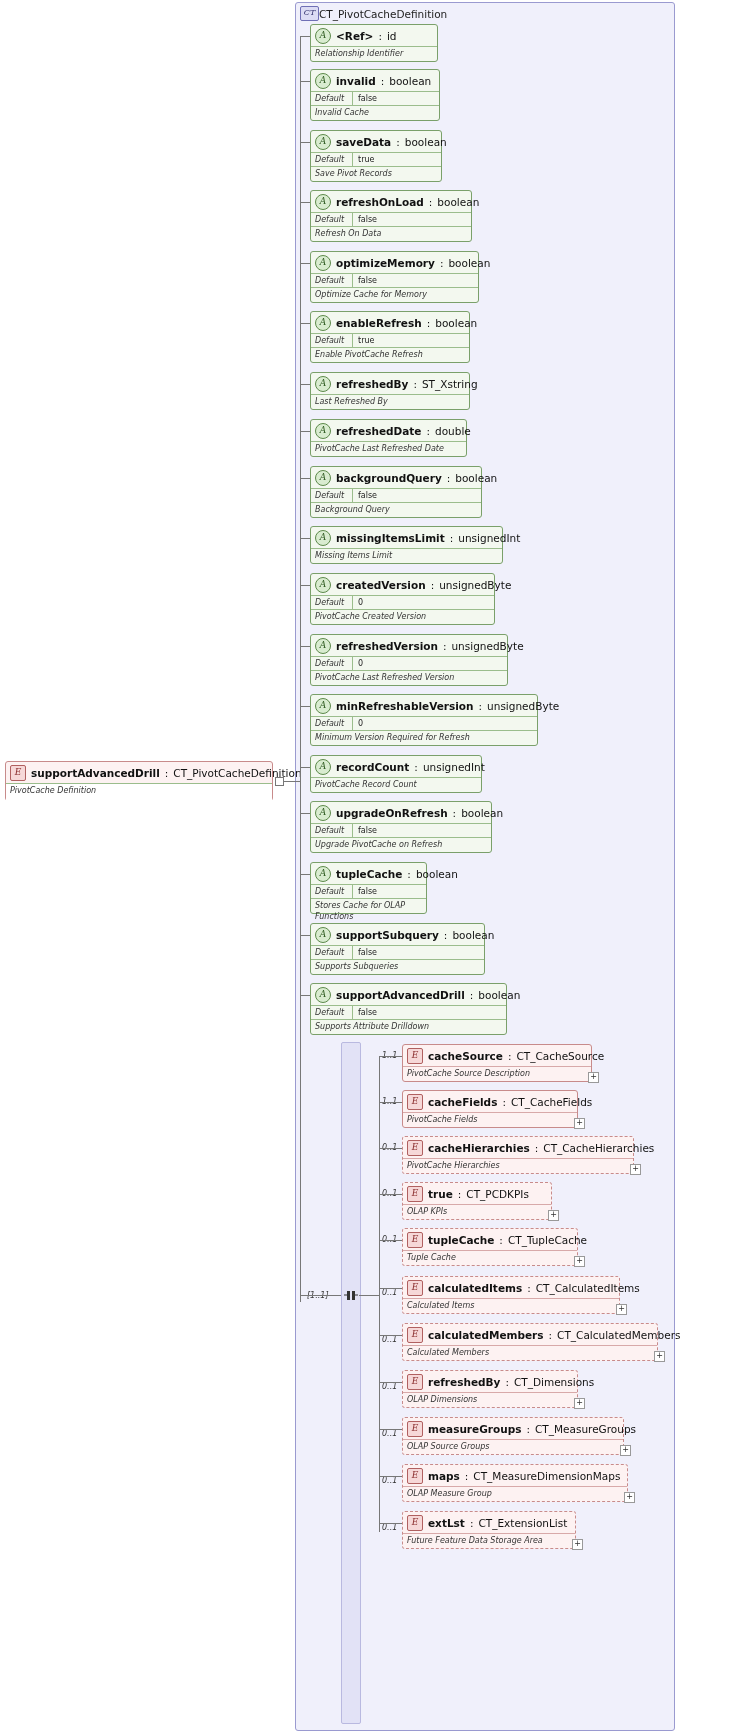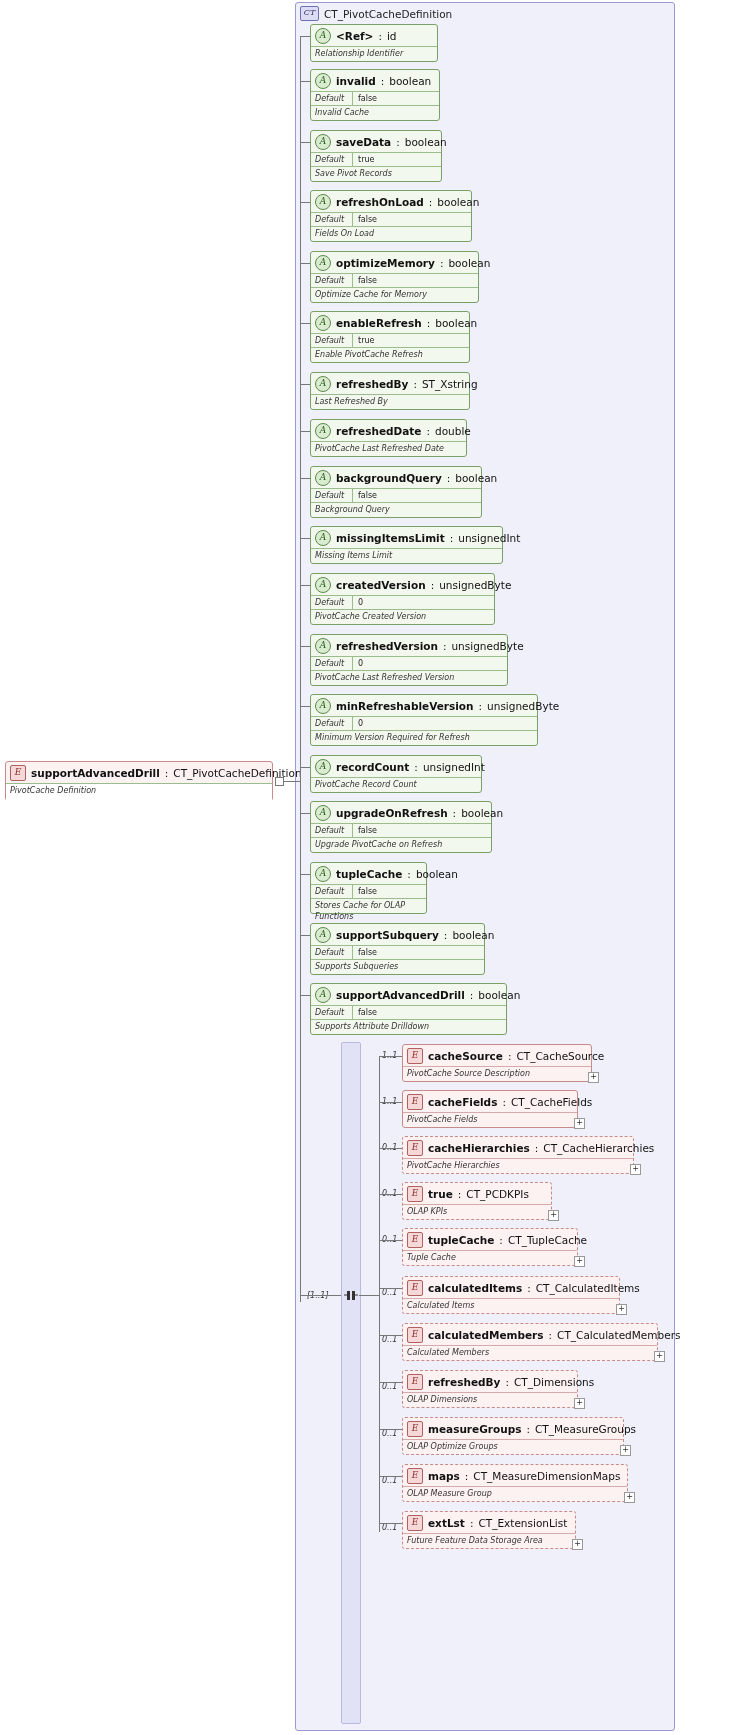--- a/index.html
+++ b/index.html
@@ -74,21 +74,21 @@
   .plus{
     position:absolute;width:9px;height:9px;border:1px solid #999;background:#fff;
     font-size:8px;line-height:7px;text-align:center;color:#333;
   }
 
   
   .ct-outer{
     position:absolute;border:1px solid #9a9ad0;background:#f0f0fb;border-radius:3px;
   }
   .ct-label{
-    position:absolute;display:flex;align-items:center;gap:5px;
+    position:absolute;display:flex;align-items:center;
     font-size:10.5px;color:#222;
   }
   .ct-badge{
     width:17px;height:13px;border-radius:2px;border:1px solid #6f6fb5;
     background:#dcdcf4;color:#33336e;font-size:8px;line-height:11px;text-align:center;
     font-family:"DejaVu Serif","Liberation Serif",serif;font-style:italic;
   }
 
   
   .seq-box{
@@ -190,21 +190,21 @@
     <div class="attr-head">
       <span class="badge">A</span>
       <span class="attr-name">refreshOnLoad</span>
       <span class="attr-sep">:</span>
       <span class="attr-type">boolean</span>
     </div>
     <div class="defrow">
       <span class="k">Default</span>
       <span class="v">false</span>
     </div>
-    <div class="doc">Fields On Load</div>
+    <div class="doc">Refresh On Data</div>
   </div>
   <div class="ln lnh" style="left:300px;top:202px;width:10px;"></div>
 
   <div class="node attr-box" style="left:310px;top:251px;width:169px;height:52px;">
     <div class="attr-head">
       <span class="badge">A</span>
       <span class="attr-name">optimizeMemory</span>
       <span class="attr-sep">:</span>
       <span class="attr-type">boolean</span>
     </div>
@@ -505,21 +505,21 @@
   <div class="ln lnh" style="left:379px;top:1382px;width:23px;"></div>
 
   <div class="card" style="left:382px;top:1429px;">0..1</div>
   <div class="node el-box dashed" style="left:402px;top:1417px;width:222px;height:38px;">
     <div class="el-head">
       <span class="el-badge">E</span>
       <span class="attr-name">measureGroups</span>
       <span class="attr-sep">:</span>
       <span class="attr-type">CT_MeasureGroups</span>
     </div>
-    <div class="doc">OLAP Optimize Groups</div>
+    <div class="doc">OLAP Source Groups</div>
   </div>
   <div class="plus" style="left:620px;top:1445px;">+</div>
   <div class="ln lnh" style="left:379px;top:1429px;width:23px;"></div>
 
   <div class="card" style="left:382px;top:1476px;">0..1</div>
   <div class="node el-box dashed" style="left:402px;top:1464px;width:226px;height:38px;">
     <div class="el-head">
       <span class="el-badge">E</span>
       <span class="attr-name">maps</span>
       <span class="attr-sep">:</span>

